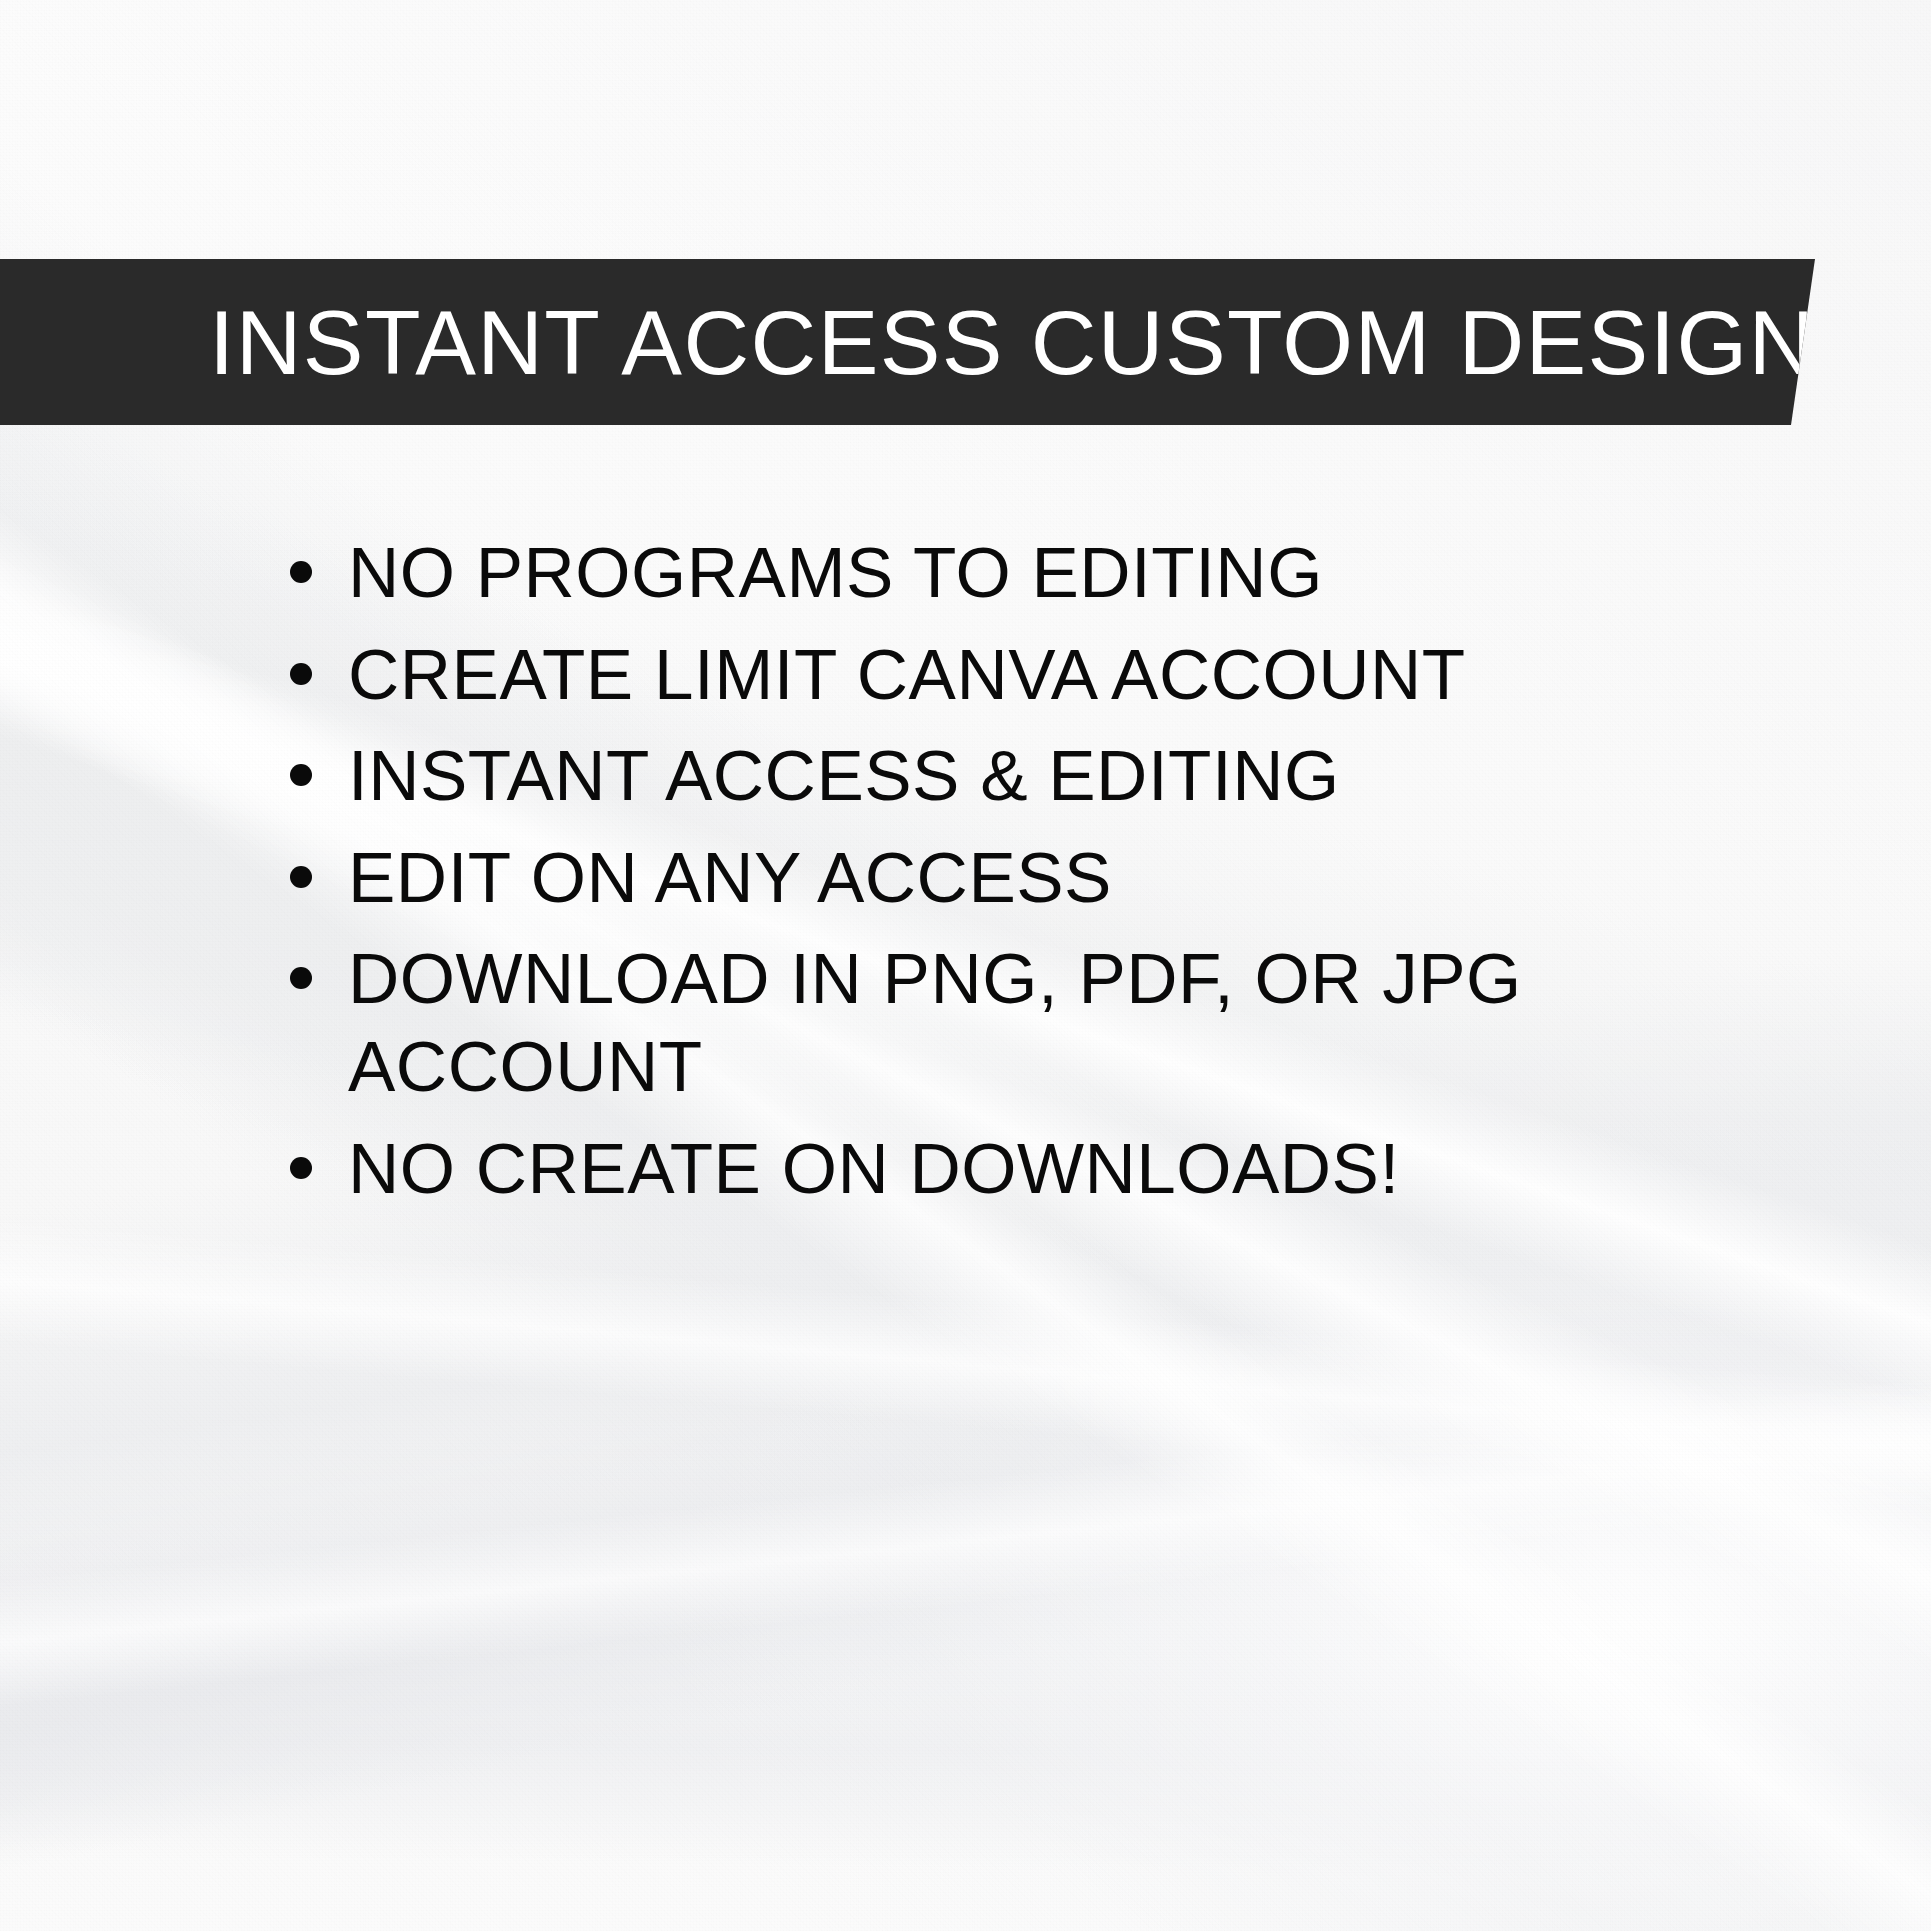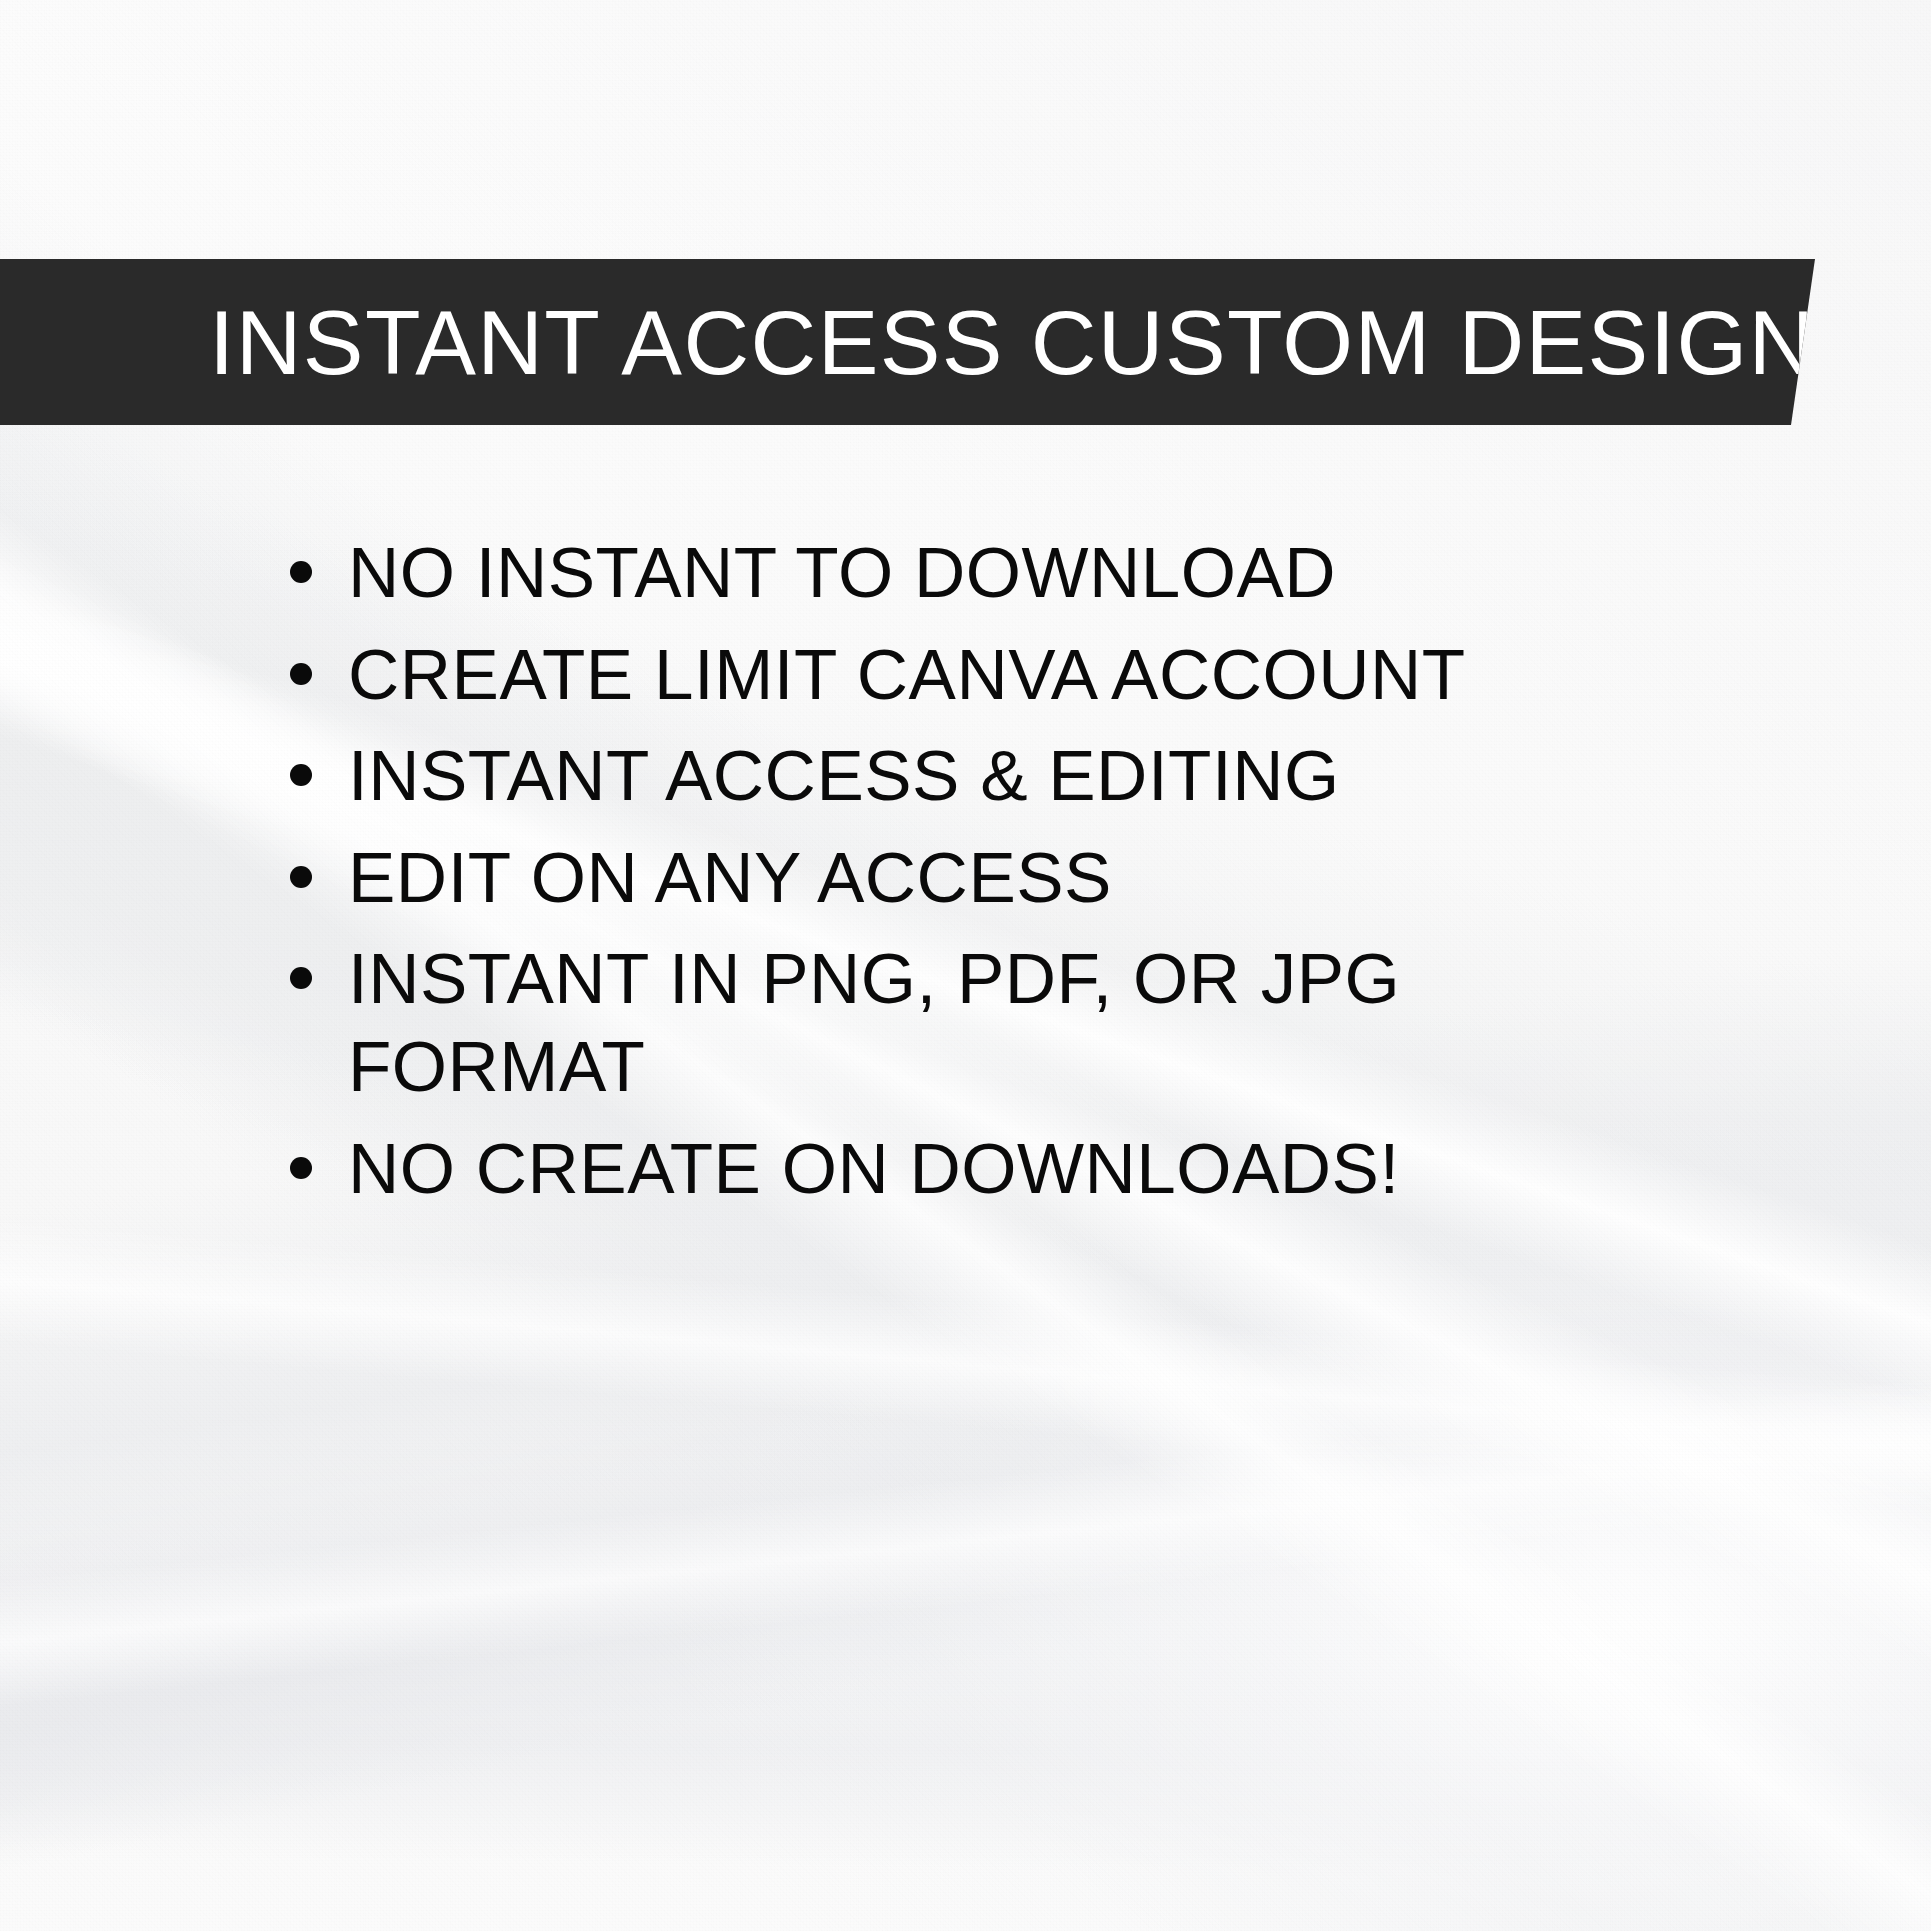--- a/index.html
+++ b/index.html
@@ -142,37 +142,37 @@
   <div class="bg-layer bg-topleft"></div>
   <div class="bg-layer bg-noise"></div>
 
   <div id="banner">
     <div id="banner-title">INSTANT ACCESS CUSTOM DESIGNS</div>
   </div>
 
   <ul id="feature-list">
     <li class="feature-item">
       <span class="dot"></span>
-      <span class="feature-text">NO INSTANT TO DOWNLOAD</span>
+      <span class="feature-text">NO PROGRAMS TO EDITING</span>
     </li>
     <li class="feature-item">
       <span class="dot"></span>
       <span class="feature-text">CREATE LIMIT CANVA ACCOUNT</span>
     </li>
     <li class="feature-item">
       <span class="dot"></span>
       <span class="feature-text">INSTANT ACCESS &amp; EDITING</span>
     </li>
     <li class="feature-item">
       <span class="dot"></span>
       <span class="feature-text">EDIT ON ANY ACCESS</span>
     </li>
     <li class="feature-item">
       <span class="dot"></span>
-      <span class="feature-text">INSTANT IN PNG, PDF, OR JPG FORMAT</span>
+      <span class="feature-text">DOWNLOAD IN PNG, PDF, OR JPG ACCOUNT</span>
     </li>
     <li class="feature-item">
       <span class="dot"></span>
       <span class="feature-text">NO CREATE ON DOWNLOADS!</span>
     </li>
   </ul>
 
 </div>
 
 

